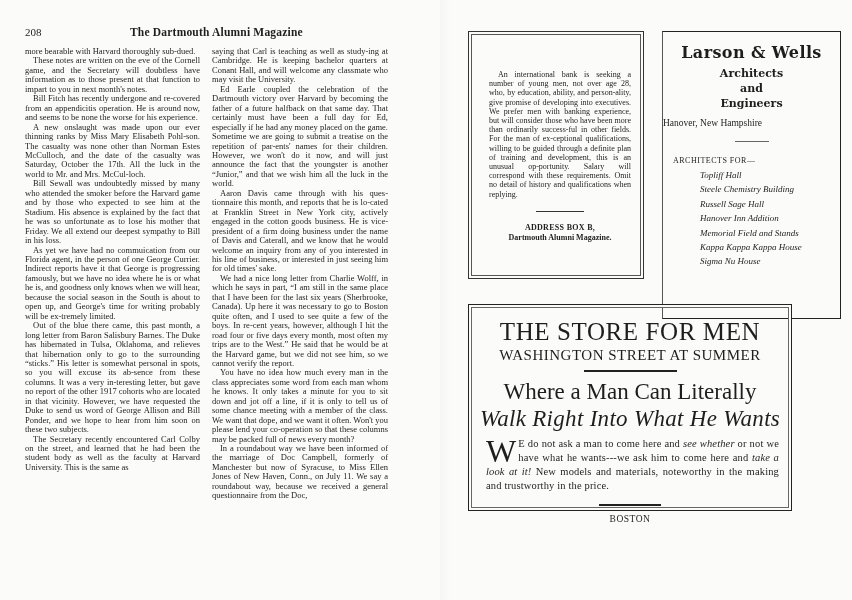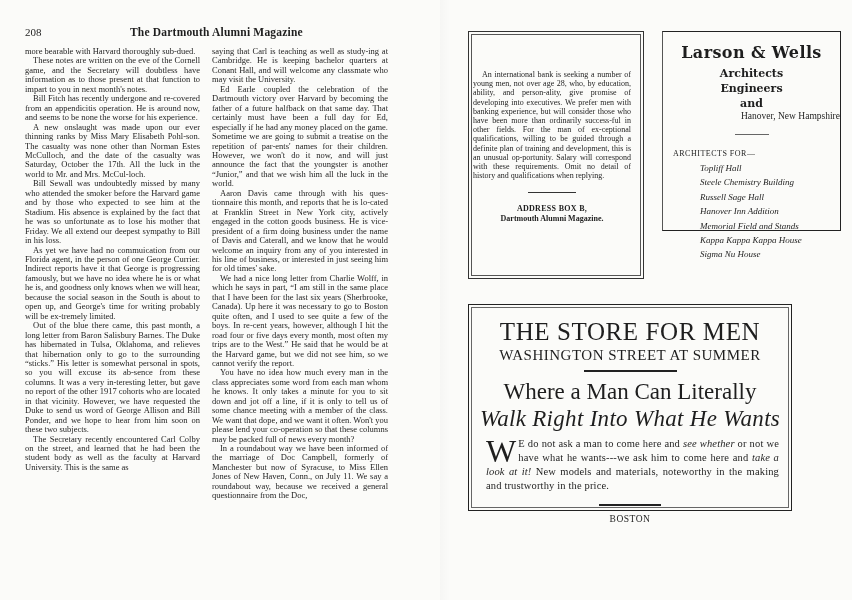--- a/index.html
+++ b/index.html
@@ -13,32 +13,32 @@
     .magazine-title { position: absolute; left: 105px; top: 0; font-size: 11.5px; font-weight: bold; letter-spacing: 0.2px; }
 
     .col { position: absolute; top: 47px; width: 175px; font-size: 8.5px; line-height: 9.45px; text-align: justify; }
     .col-1 { left: 25px; }
     .col-2 { left: 212px; width: 176px; }
     .col p { text-indent: 8px; hyphens: manual; }
     .col p.cont { text-indent: 0; }
 
     
     .ad-bank { position: absolute; left: 468px; top: 31px; width: 176px; height: 248px;
-      border: 1px solid #333; box-shadow: inset 0 0 0 2px #fbfbf9, inset 0 0 0 3px #555; padding: 38px 12px 0 4px; }
+      border: 1px solid #333; box-shadow: inset 0 0 0 2px #fbfbf9, inset 0 0 0 3px #555; padding: 38px 12px 0 20px; }
     .ad-bank-body { font-size: 8px; line-height: 9.2px; text-align: justify; }
     .ad-bank-body p { text-indent: 9px; }
     .ad-rule { width: 48px; height: 1px; background: #333; margin: 12px auto 10px auto; }
     .ad-bank-address { text-align: center; font-size: 8px; font-weight: bold; line-height: 11px; letter-spacing: 0.3px; }
     .ad-bank-mag { text-align: center; font-size: 8px; font-weight: bold; line-height: 10px; }
 
-    .ad-arch { position: absolute; left: 662px; top: 31px; width: 179px; height: 200px;
+    .ad-arch { position: absolute; left: 662px; top: 31px; width: 179px; height: 288px;
       border-top: 1.5px solid #222; border-right: 1.5px solid #222; border-bottom: 1.5px solid #222; border-left: 1px solid #555; padding-top: 11px; }
     .arch-name { text-align: center; font-size: 16px; font-weight: bold; font-family: "DejaVu Serif", serif; letter-spacing: 0.4px; }
     .arch-sub { text-align: center; font-size: 11px; font-weight: bold; line-height: 15px; margin-top: 4px; font-family: "DejaVu Serif", serif; }
-    .arch-location { text-align: right; font-size: 9.5px; }
+    .arch-location { text-align: left; font-size: 9.5px; margin-top: 7px; }
     .arch-rule { width: 34px; height: 1px; background: #666; margin: 13px auto 14px auto; }
     .arch-heading { font-size: 8px; letter-spacing: 0.5px; padding-left: 10px; margin-bottom: 3px; }
     .arch-list { list-style: none; padding-left: 37px; }
     .arch-list li { font-size: 9px; font-style: italic; line-height: 14.4px; }
 
     .ad-store { position: absolute; left: 468px; top: 304px; width: 324px; height: 207px;
       border: 1.5px solid #222; box-shadow: inset 0 0 0 2px #fbfbf9, inset 0 0 0 3px #666; padding-top: 13px; text-align: center; }
     .store-title { font-size: 25px; letter-spacing: 0.6px; line-height: 28px; }
     .store-address { font-size: 15px; letter-spacing: 0.5px; margin-top: 1px; }
     .store-rule { width: 93px; height: 1.5px; background: #222; margin: 6px auto 7px auto; }
@@ -89,22 +89,22 @@
   </div>
   <div class="ad-rule"></div>
   <div class="ad-bank-address">ADDRESS BOX B,</div>
   <div class="ad-bank-mag">Dartmouth Alumni Magazine.</div>
 </div>
 
 <div class="ad-arch">
   <div class="arch-name">Larson &amp; Wells</div>
   <div class="arch-sub">
     <div>Architects</div>
+    <div>and</div>
     <div>Engineers</div>
-    <div>and</div>
   </div>
   <div class="arch-location">Hanover, New Hampshire</div>
   <div class="arch-rule"></div>
   <div class="arch-heading">ARCHITECTS FOR—</div>
   <ul class="arch-list">
     <li>Topliff Hall</li>
     <li>Steele Chemistry Building</li>
     <li>Russell Sage Hall</li>
     <li>Hanover Inn Addition</li>
     <li>Memorial Field and Stands</li>

